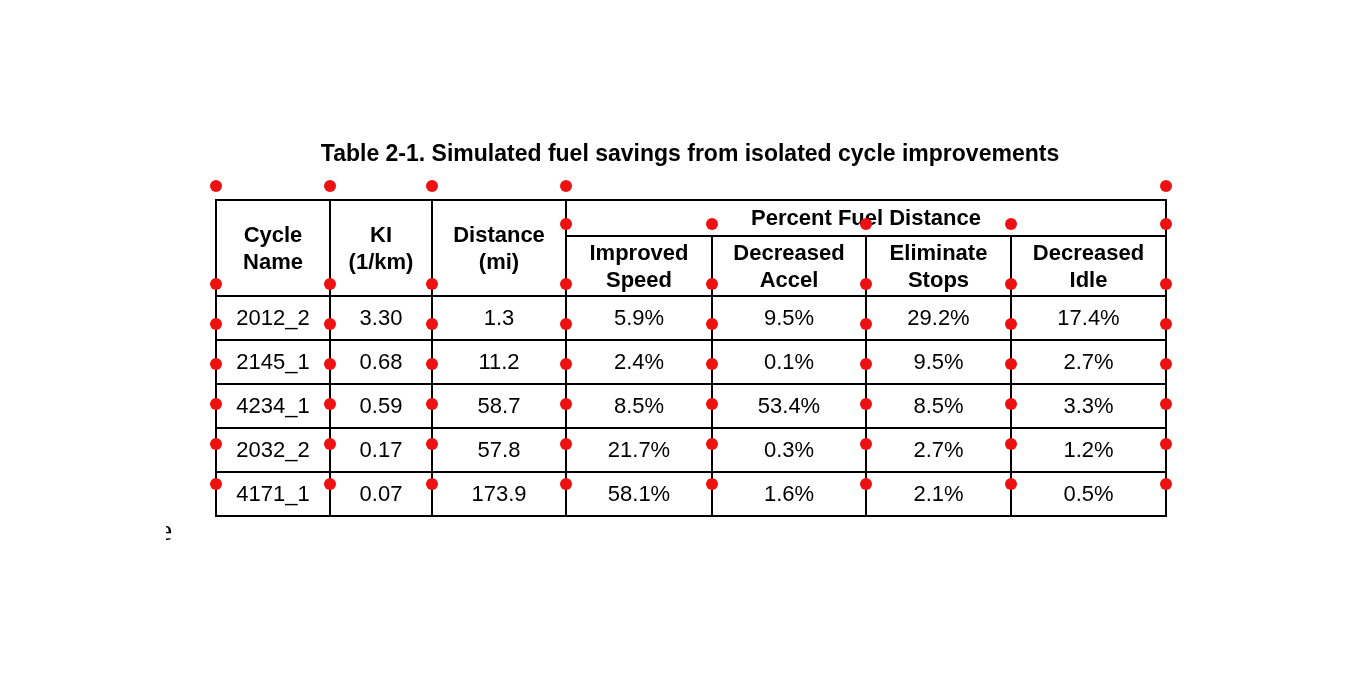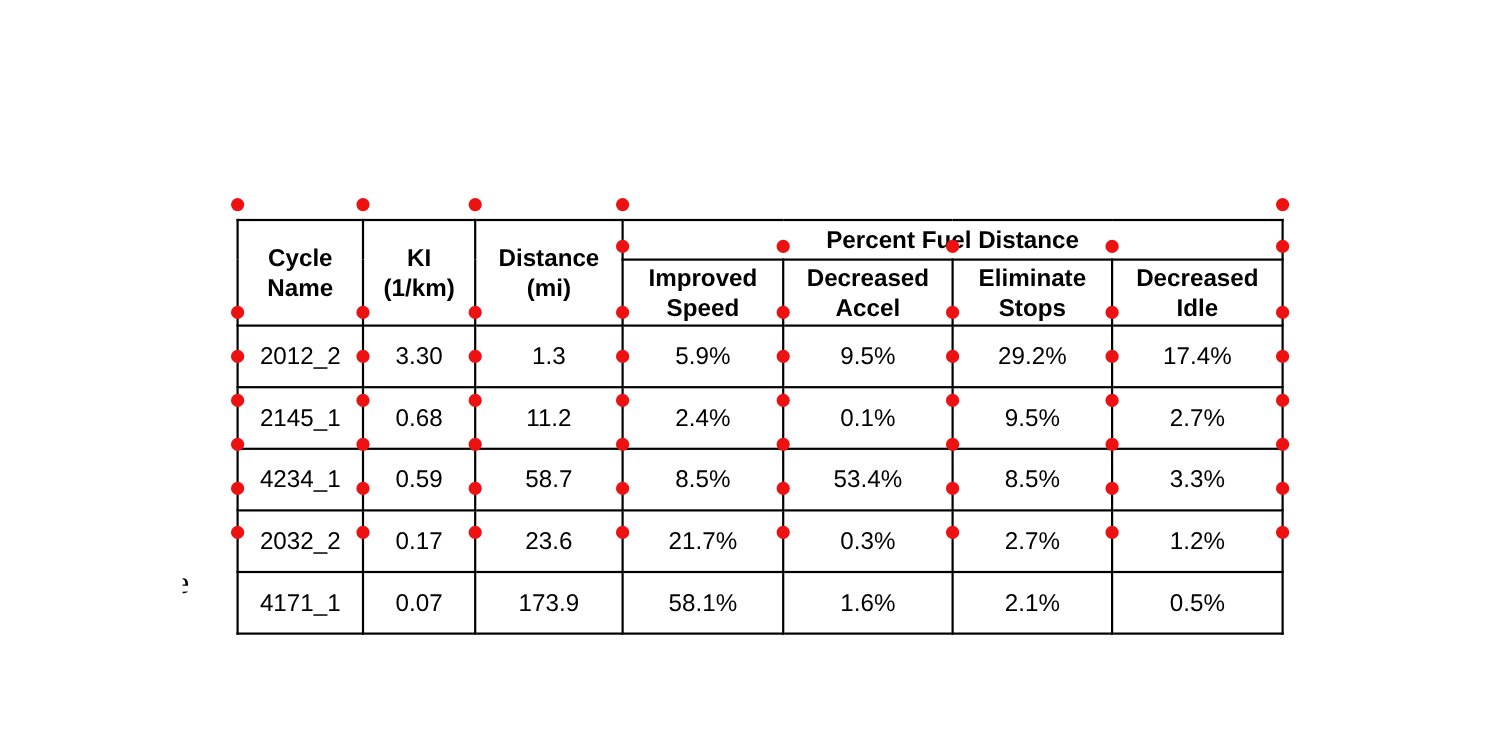--- a/index.html
+++ b/index.html
@@ -45,21 +45,21 @@
   }
   table.fuel-table th.group {
     line-height: 32px;
   }
   table.fuel-table td {
     font-size: 22px;
     font-weight: normal;
   }
   tr.hrow1 { height: 36px; }
   tr.hrow2 { height: 60px; padding-left: 26px; }
-  tr.drow  { height: 56px; margin-left: 46px; }
+  tr.drow  { height: 44px; margin-left: 46px; }
   .body-text {
     position: absolute;
     left: 178px;
     top: 511px;
     margin: 0;
     font-family: "Liberation Serif", serif;
     font-size: 29px;
     line-height: 38px;
     white-space: nowrap;
   }
@@ -80,20 +80,21 @@
     width: 12px;
     height: 12px;
     border-radius: 50%;
   }
 </style>
 </head>
 <body>
 
 <div class="page">
 
+  <div class="caption">Table 2-1. Simulated fuel savings from isolated cycle improvements</div>
 
   <table class="fuel-table">
     <colgroup>
       <col style="width:114px">
         <col style="width:102px">
         <col style="width:134px">
       <col style="width:146px">
         <col style="width:154px">
         <col style="width:145px">
         <col style="width:155px">
@@ -143,21 +144,21 @@
         <td>0.59</td>
         <td>58.7</td>
         <td>8.5%</td>
         <td>53.4%</td>
         <td>8.5%</td>
         <td>3.3%</td>
       </tr>
       <tr class="drow">
         <td>2032_2</td>
         <td>0.17</td>
-        <td>23.6</td>
+        <td>57.8</td>
         <td>21.7%</td>
         <td>0.3%</td>
         <td>2.7%</td>
         <td>1.2%</td>
       </tr>
       <tr class="drow">
         <td>4171_1</td>
         <td>0.07</td>
         <td>173.9</td>
         <td>58.1%</td>

